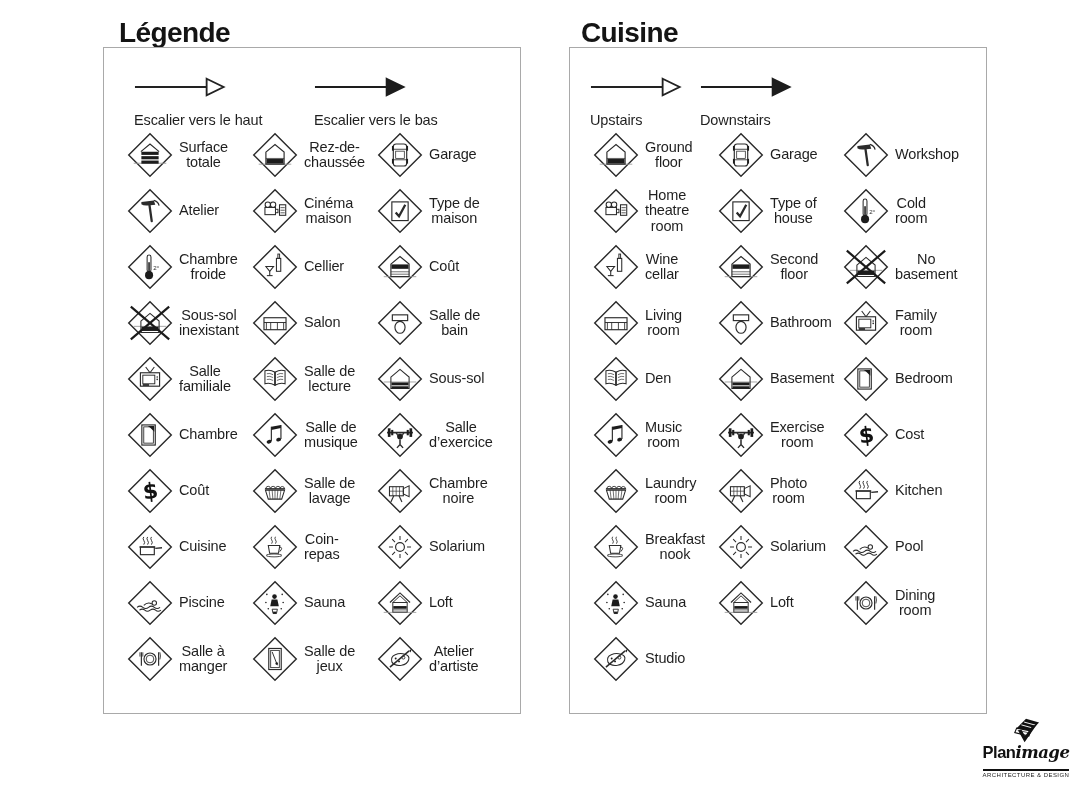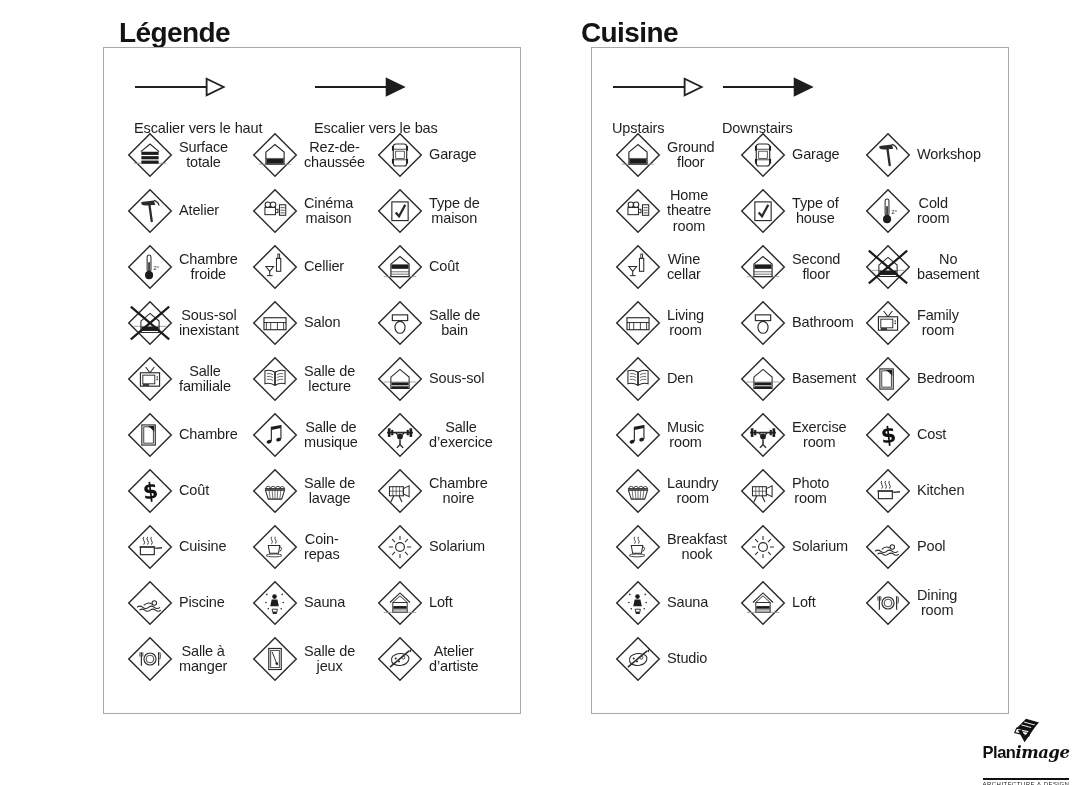--- a/index.html
+++ b/index.html
@@ -5,35 +5,35 @@
   html,body{margin:0;padding:0;}
   body{
     width:1080px;height:785px;background:#ffffff;position:relative;
     font-family:"Liberation Sans",sans-serif;color:#222;overflow:hidden;
   }
   .title{position:absolute;top:1px;margin:16px;font-size:28px;font-weight:700;
     color:#141414;letter-spacing:-0.6px;}
   .t0{left:103px;} .t1{left:565px;}
   .panel{position:absolute;top:47px;width:418px;height:667px;background:#fff;
     border:1.5px solid #a9a9a9;box-sizing:border-box;}
-  .p0{left:103px;} .p1{left:591px;}
+  .p0{left:103px;} .p1{left:569px;}
   .arrow-group{position:absolute;top:28px;}
   .p0 .a0{left:30px;} .p0 .a1{left:210px;}
   .p1 .a0{left:20px;} .p1 .a1{left:130px;}
   .arrow{display:block;width:92px;height:22px;}
-  .arrow-label{margin-top:22px;font-size:14.5px;color:#1f1f1f;white-space:nowrap;letter-spacing:-0.1px;}
+  .arrow-label{margin-top:14px;font-size:14.5px;color:#1f1f1f;white-space:nowrap;letter-spacing:-0.1px;}
   .grid{position:absolute;left:23px;top:79px;display:grid;
     grid-template-columns:125px 125px 125px;grid-auto-rows:56px;align-items:center;}
   .cell{display:flex;align-items:center;gap:6px;text-align:center;}
   .sym{width:46px;height:46px;flex:0 0 46px;}
   .cell-label{font-size:14.5px;line-height:15.5px;color:#1f1f1f;
     white-space:pre-line;letter-spacing:-0.15px;}
   .logo{position:absolute;left:977px;top:716px;width:98px;text-align:center;}
   .logo-mark{display:block;margin:0 auto;width:42px;height:28px;}
-  .brand{display:inline-block;border-bottom:2px solid #111;line-height:16px;padding-bottom:17px;}
+  .brand{display:inline-block;border-bottom:2px solid #111;line-height:16px;padding-bottom:8px;}
   .brand .b1{font-weight:800;font-size:16.5px;color:#111;letter-spacing:-0.5px;}
   .brand .b2{font-family:"DejaVu Serif",serif;font-style:italic;font-weight:700;
     font-size:16.5px;color:#111;letter-spacing:-0.5px;}
   .tagline{font-size:6px;letter-spacing:0.45px;color:#222;margin-top:1px;}
   .spritesheet{position:absolute;width:0;height:0;overflow:hidden;}
 </style>
 </head>
 <body>
 
 <svg class="spritesheet" xmlns="http://www.w3.org/2000/svg" aria-hidden="true">

